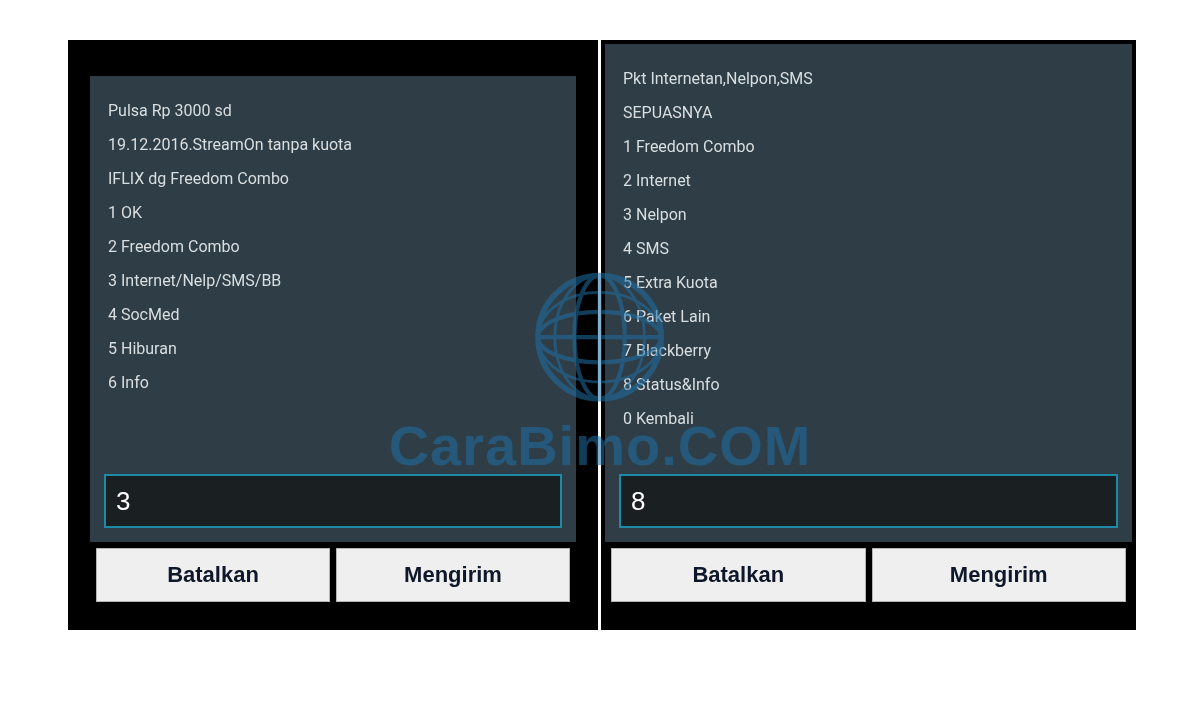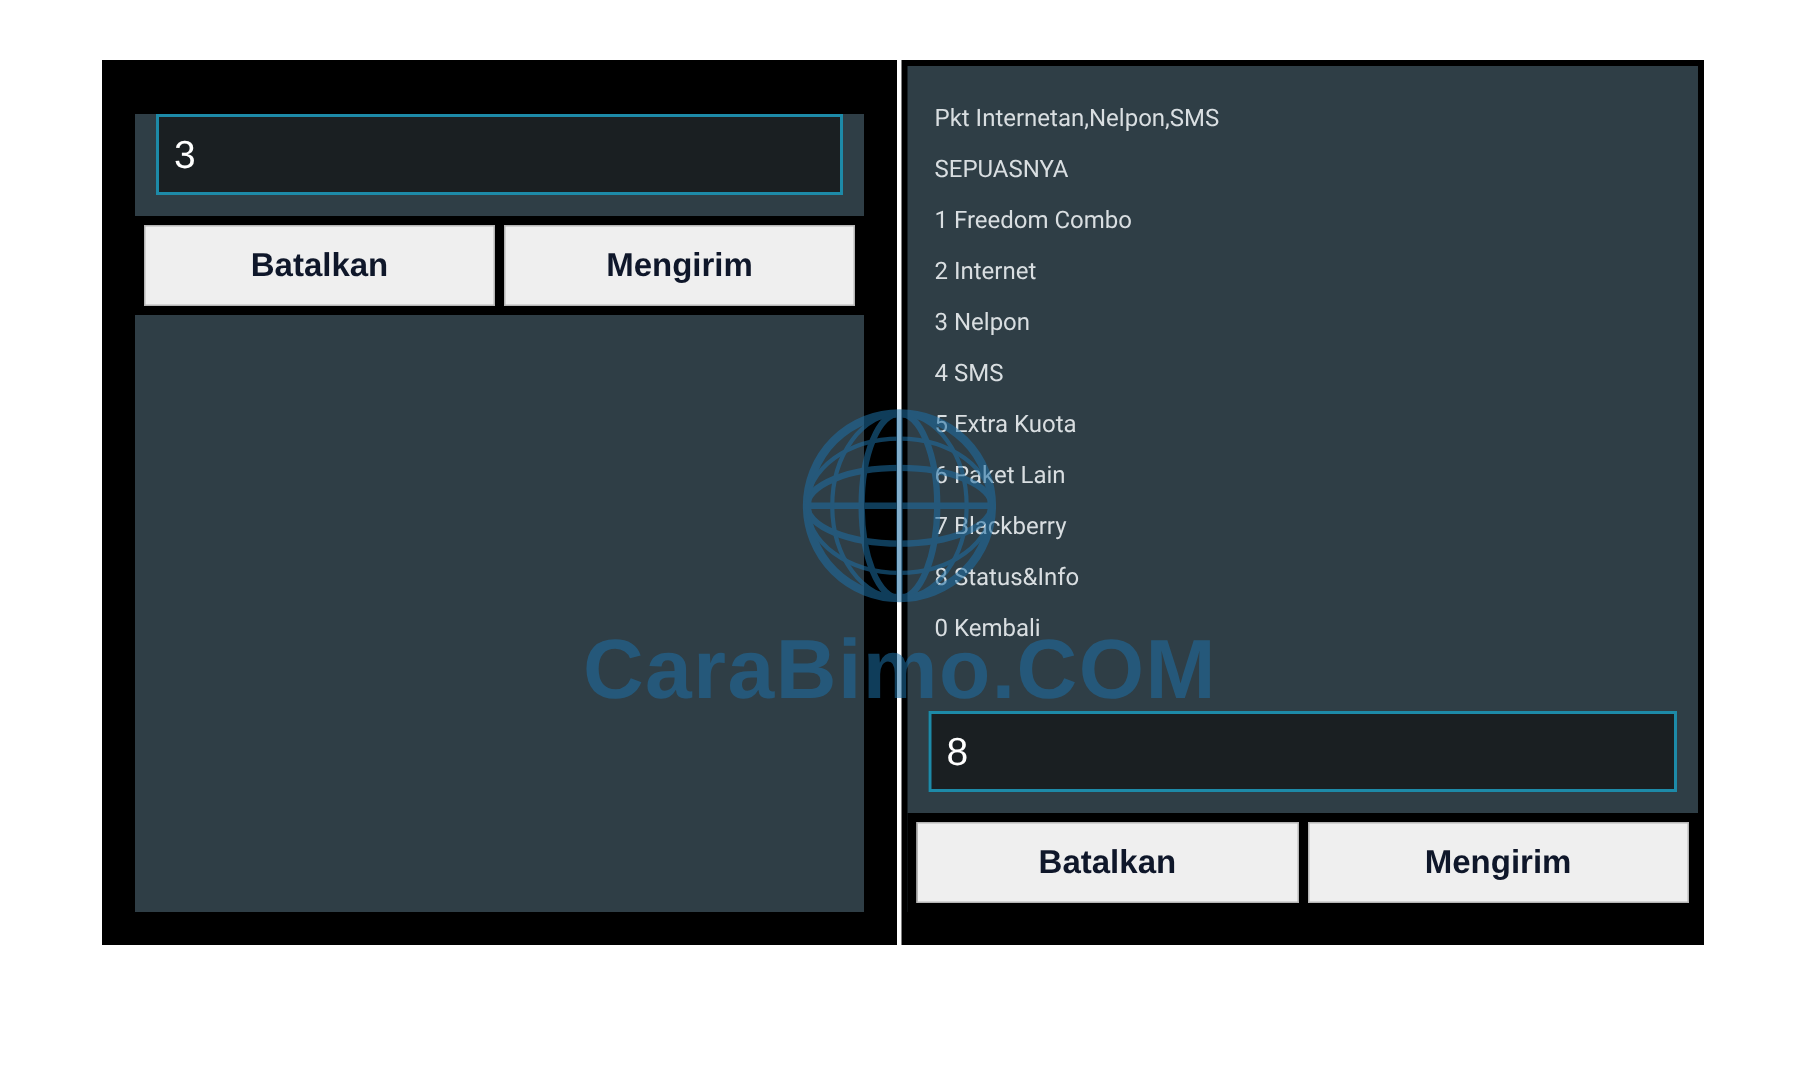--- a/index.html
+++ b/index.html
@@ -118,20 +118,29 @@
     font-family:Arial, sans-serif;
   }
 </style>
 </head>
 <body>
 
 <div class="pair">
 
   <div class="phone left">
     <div class="dialog">
+      <div class="msg">Pulsa Rp 3000 sd
+19.12.2016.StreamOn tanpa kuota
+IFLIX dg Freedom Combo
+1 OK
+2 Freedom Combo
+3 Internet/Nelp/SMS/BB
+4 SocMed
+5 Hiburan
+6 Info</div>
       <div class="input-wrap">
         <input class="ussd-input" type="text" value="3" style="">
       </div>
       <div class="btn-row">
         <button class="btn">Batalkan</button>
         <button class="btn">Mengirim</button>
       </div>
     </div>
   </div>
 

